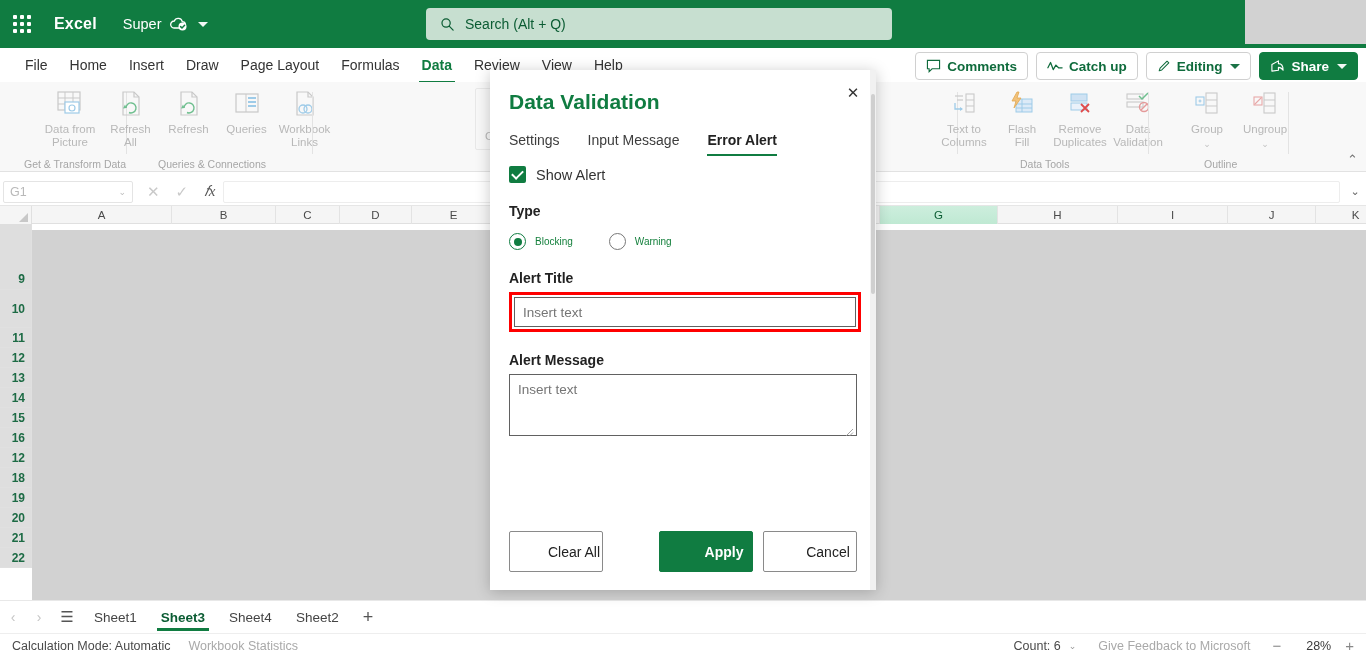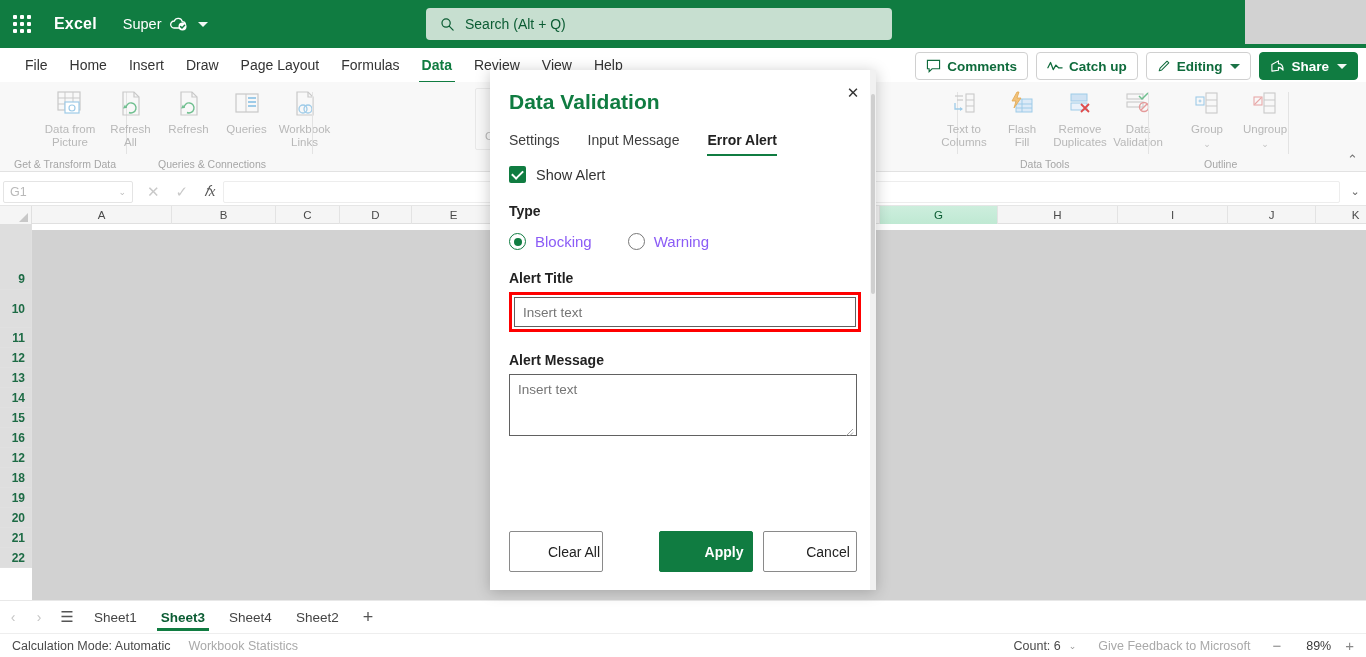--- a/index.html
+++ b/index.html
@@ -220,21 +220,21 @@
   .radio { display: flex; align-items: center; gap: 9px; cursor: pointer; }
   .rdot {
     width: 17px; height: 17px; border-radius: 50%; border: 1.6px solid #777; flex: none;
     position: relative; background: #fff;
   }
   .rdot.on { border-color: #107c41; }
   .rdot.on::after {
     content: ""; position: absolute; left: 3.5px; top: 3.5px; width: 8px; height: 8px;
     border-radius: 50%; background: #107c41;
   }
-  .rlabel { font-size: 15px; color: #8b5cf6; }
+  .rlabel { font-size: 10px; color: #15803d; }
   .fieldlabel { font-size: 14px; color: #222; font-weight: bold; margin-top: 20px; }
   .hlwrap {
     margin-top: 6px; border: 3px solid #ff0000; padding: 2px; width: 352px;
   }
   .txtinput {
     width: 100%; height: 30px; border: 1px solid #616161; background: #fff;
     font-size: 13.5px; color: #666; padding: 0 8px; font-family: "Liberation Sans", sans-serif;
     outline: none;
   }
   .tarea {
@@ -360,21 +360,21 @@
               <line x1="10" y1="2" x2="10" y2="20" stroke="#c9c9c9" stroke-width="1"></line>
               <line x1="18" y1="2" x2="18" y2="20" stroke="#c9c9c9" stroke-width="1"></line>
               <rect x="10" y="12" width="14" height="11" fill="#fff" stroke="#9ecbe8" stroke-width="1.2"></rect>
               <circle cx="17" cy="18" r="3" fill="none" stroke="#9ecbe8" stroke-width="1.2"></circle>
             </svg>
           </span>
           <span class="lbl">Data from
 Picture</span>
         </div>
       </div>
-      <div class="rg-label" style="left:0">Get &amp; Transform Data</div>
+      <div class="rg-label" style="left:10px">Get &amp; Transform Data</div>
     </div>
     <div class="rg-sep" style="left:126px"></div>
 
     <div class="rgroup" style="left:130px; width:175px;">
       <div class="rg-items">
         <div class="ritem">
           <span class="ico">
             <svg width="26" height="28" viewBox="0 0 26 28">
               <path d="M5 2h11l5 5v18H5z" fill="none" stroke="#c9c9c9" stroke-width="1.2"></path>
               <path d="M16 2v5h5" fill="none" stroke="#c9c9c9" stroke-width="1.2"></path>
@@ -619,21 +619,21 @@
       <span class="sb-dim">Workbook Statistics</span>
     </div>
     <div class="sb-right">
       <span class="count">
         <span>Count: 6</span>
         <span style="font-size:9px;color:#9a9a9a">⌄</span>
       </span>
       <span class="sb-dim">Give Feedback to Microsoft</span>
       <span class="zoomctl">
         <span class="pm">−</span>
-        <span class="zoomval">89%</span>
+        <span class="zoomval">28%</span>
         <span class="pm">+</span>
       </span>
     </div>
   </div>
 
   <div class="dlg">
     <div class="dlg-close">✕</div>
     <div class="dlg-title">Data Validation</div>
 
     <div class="dlg-tabs">

